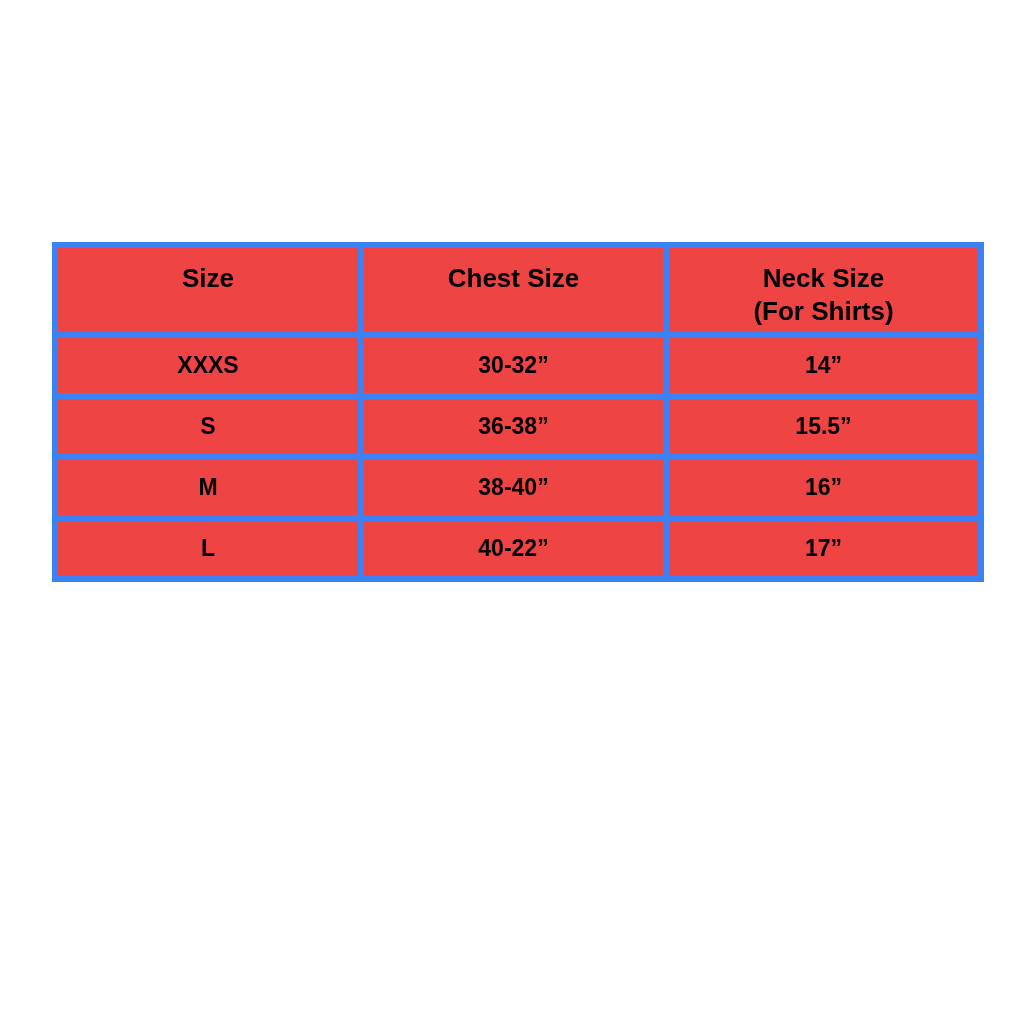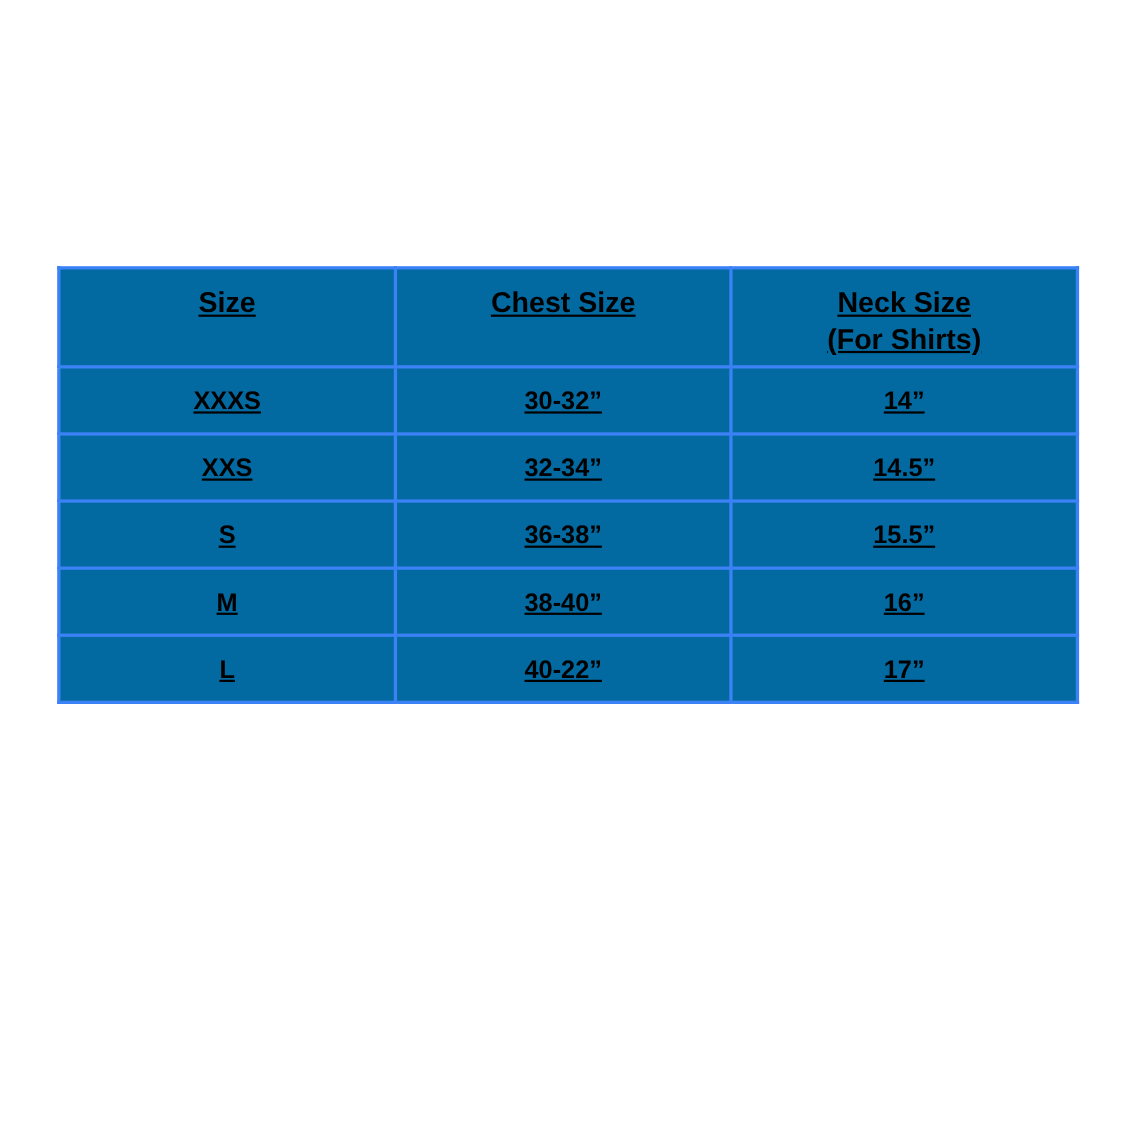--- a/index.html
+++ b/index.html
@@ -29,25 +29,24 @@
   }
   table.size-chart {
     position: absolute;
     left: 52px;
     top: 242px;
     width: 926px;
     border-collapse: collapse;
     table-layout: fixed;
   }
   table.size-chart td, table.size-chart th {
-    border: 3px solid #3b82f6;
+    border: 6px solid #3b82f6;
     text-align: center;
     font-weight: bold;
-    background: #0369a1;
-    text-decoration: underline;
+    background: #ef4444;
   }
   table.size-chart th {
     height: 90px;
     vertical-align: top;
     padding-top: 14px;
     font-size: 26px;
     line-height: 1.25;
   }
   table.size-chart td {
     height: 61px;
@@ -84,25 +83,20 @@
         </th>
       </tr>
     </thead>
     <tbody>
       <tr>
         <td>XXXS</td>
         <td>30-32”</td>
         <td>14”</td>
       </tr>
       <tr>
-        <td>XXS</td>
-        <td>32-34”</td>
-        <td>14.5”</td>
-      </tr>
-      <tr>
         <td>S</td>
         <td>36-38”</td>
         <td>15.5”</td>
       </tr>
       <tr>
         <td>M</td>
         <td>38-40”</td>
         <td>16”</td>
       </tr>
       <tr>

